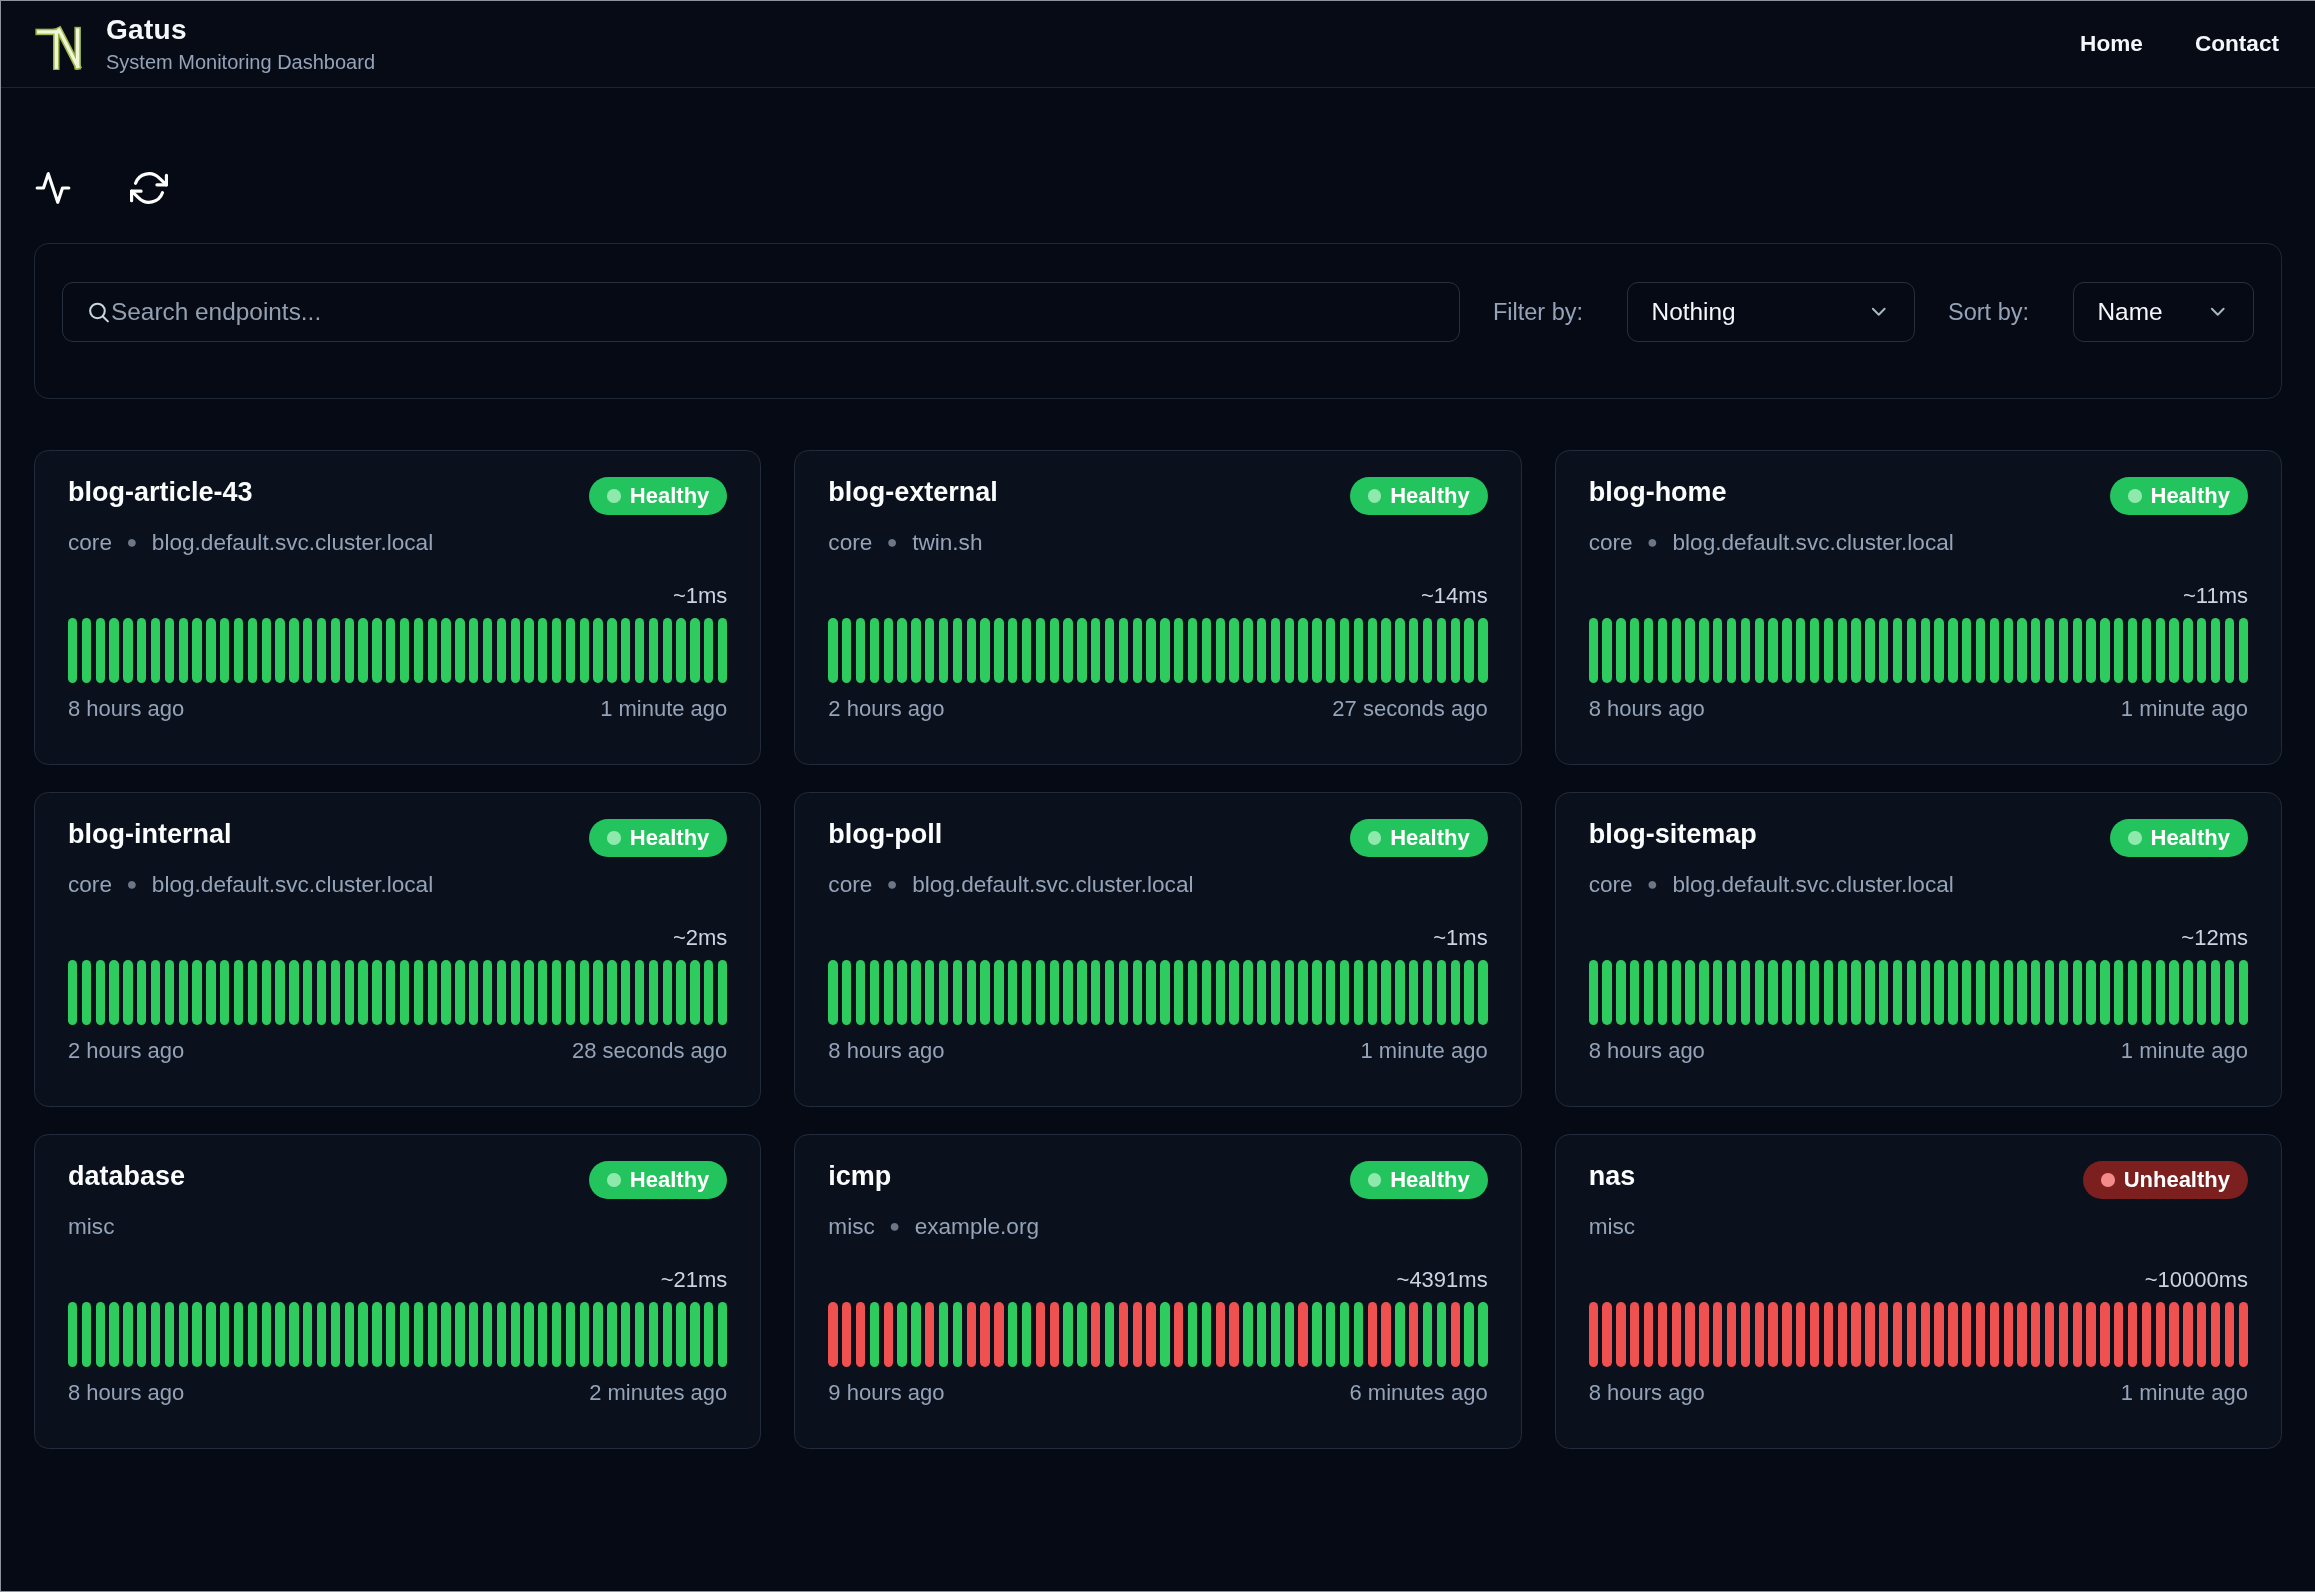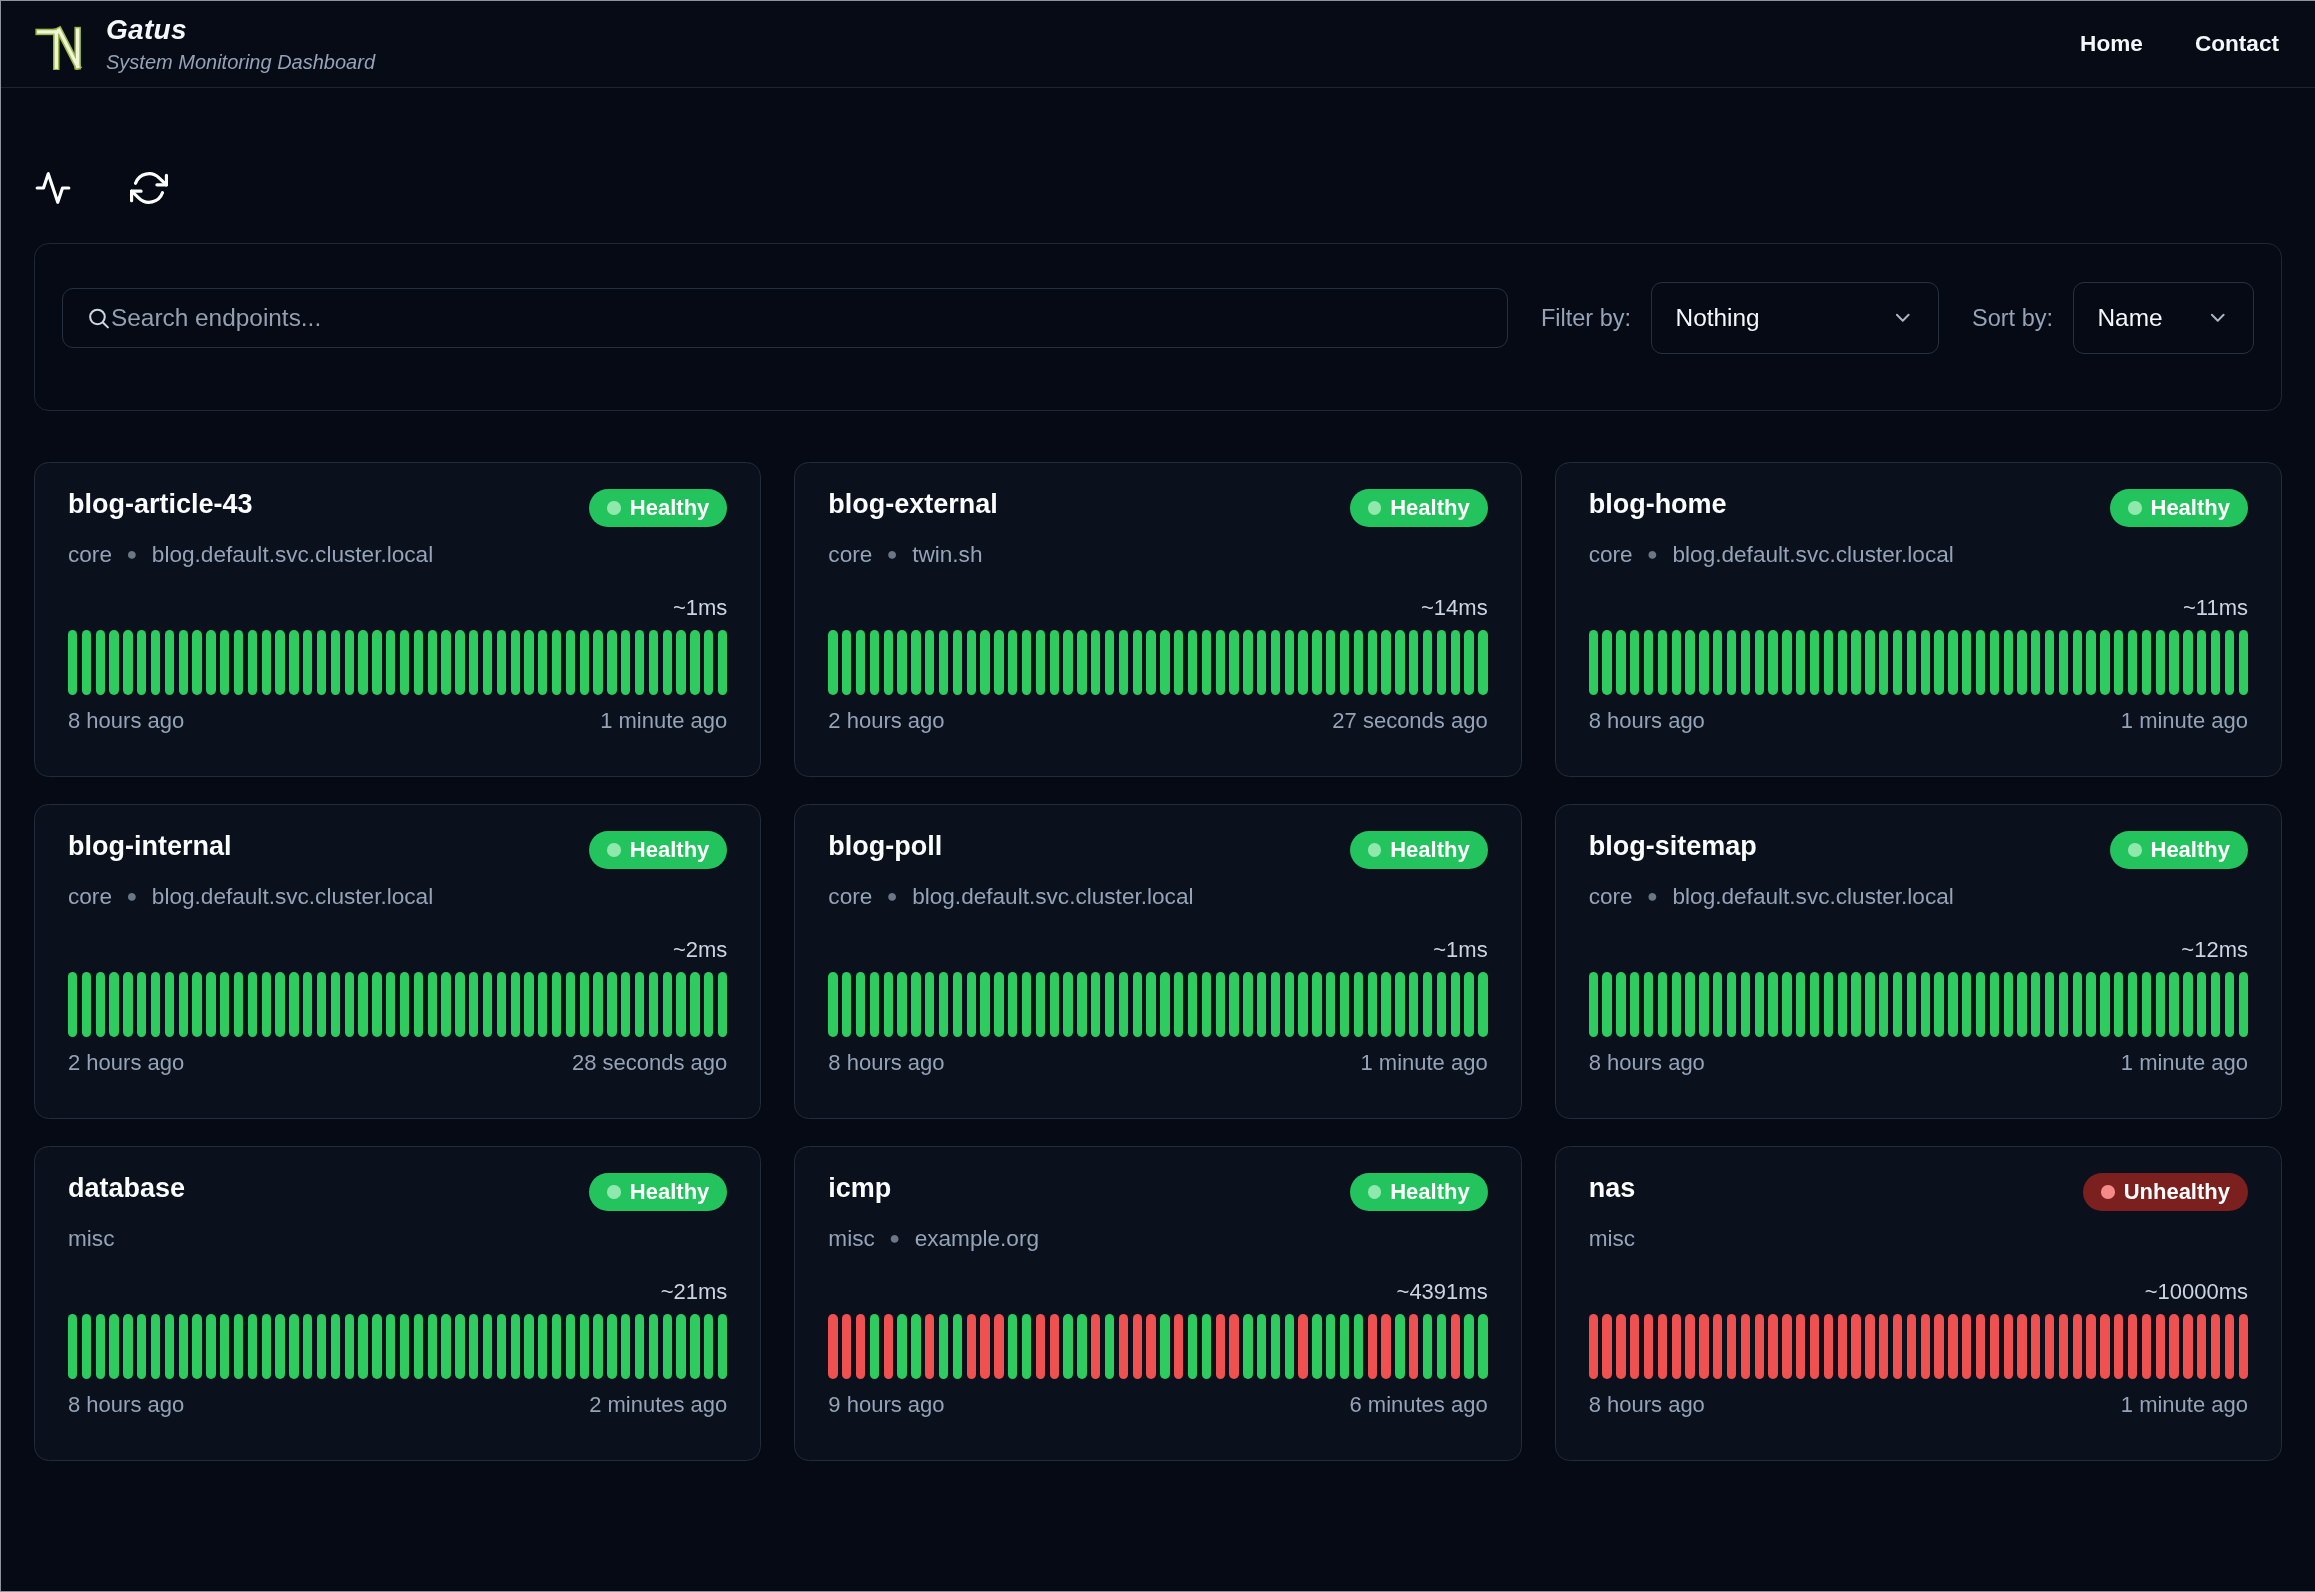--- a/index.html
+++ b/index.html
@@ -31,21 +31,21 @@
     overflow:hidden;
   }
   
   .header{
     height:87px;
     border-bottom:0.9px solid var(--header-border);
     display:flex;align-items:center;justify-content:space-between;
     padding:0 36px 0 33px;
     background:#060b16;
   }
-  .brand{display:flex;align-items:center;gap:20px;font-style:italic;}
+  .brand{display:flex;align-items:center;gap:20px;}
   .logo{width:52px;height:52px;flex:0 0 auto;}
   .brand-text .brand-name{font-size:28px;font-weight:bold;letter-spacing:0.3px;}
   .brand-text .brand-sub{font-size:20px;color:var(--muted);margin-top:5.4px;}
   .nav{display:flex;align-items:center;gap:52px;}
   .nav a{color:var(--text);text-decoration:none;font-size:22.6px;font-weight:bold;cursor:pointer;}
   
   .container{padding:0 33px;}
   .hero{display:flex;justify-content:space-between;align-items:flex-start;margin-top:47px;}
   .hero h1{font-size:51px;font-weight:800;letter-spacing:0.5px;color:#fbfdff;}
   .hero .hero-sub{font-size:24.4px;color:var(--muted);margin-top:14.5px;}
@@ -64,23 +64,23 @@
   .search-input{
     width:100%;height:60px;background:transparent;
     border:0.9px solid var(--input-border);border-radius:11px;
     padding:0 22px 0 48px;font-size:24.4px;color:var(--text);
     font-family:"Liberation Sans", sans-serif;outline:none;
   }
   .search-input::placeholder{color:#93a0b1;}
   .control{display:flex;align-items:center;gap:20px;}
   .control-label{font-size:23.5px;color:var(--muted);white-space:nowrap;}
   .select{
-    height:72px;border:0.9px solid var(--input-border);border-radius:11px;
+    height:60px;border:0.9px solid var(--input-border);border-radius:11px;
     display:flex;align-items:center;justify-content:space-between;
-    padding:0 23.5px;cursor:pointer;gap:27px;background:transparent;
+    padding:0 23.5px;cursor:pointer;gap:27px;background:transparent;margin-left:24px;
   }
   .select .select-value{font-size:24.4px;color:var(--text);}
   .select .chev{color:#aab6c4;line-height:0;}
   .select.filter{width:288px;}
   .select.sort{width:181px;}
   
   .grid{
     margin-top:51px;
     display:grid;grid-template-columns:repeat(3,1fr);
     gap:27px 33px;

